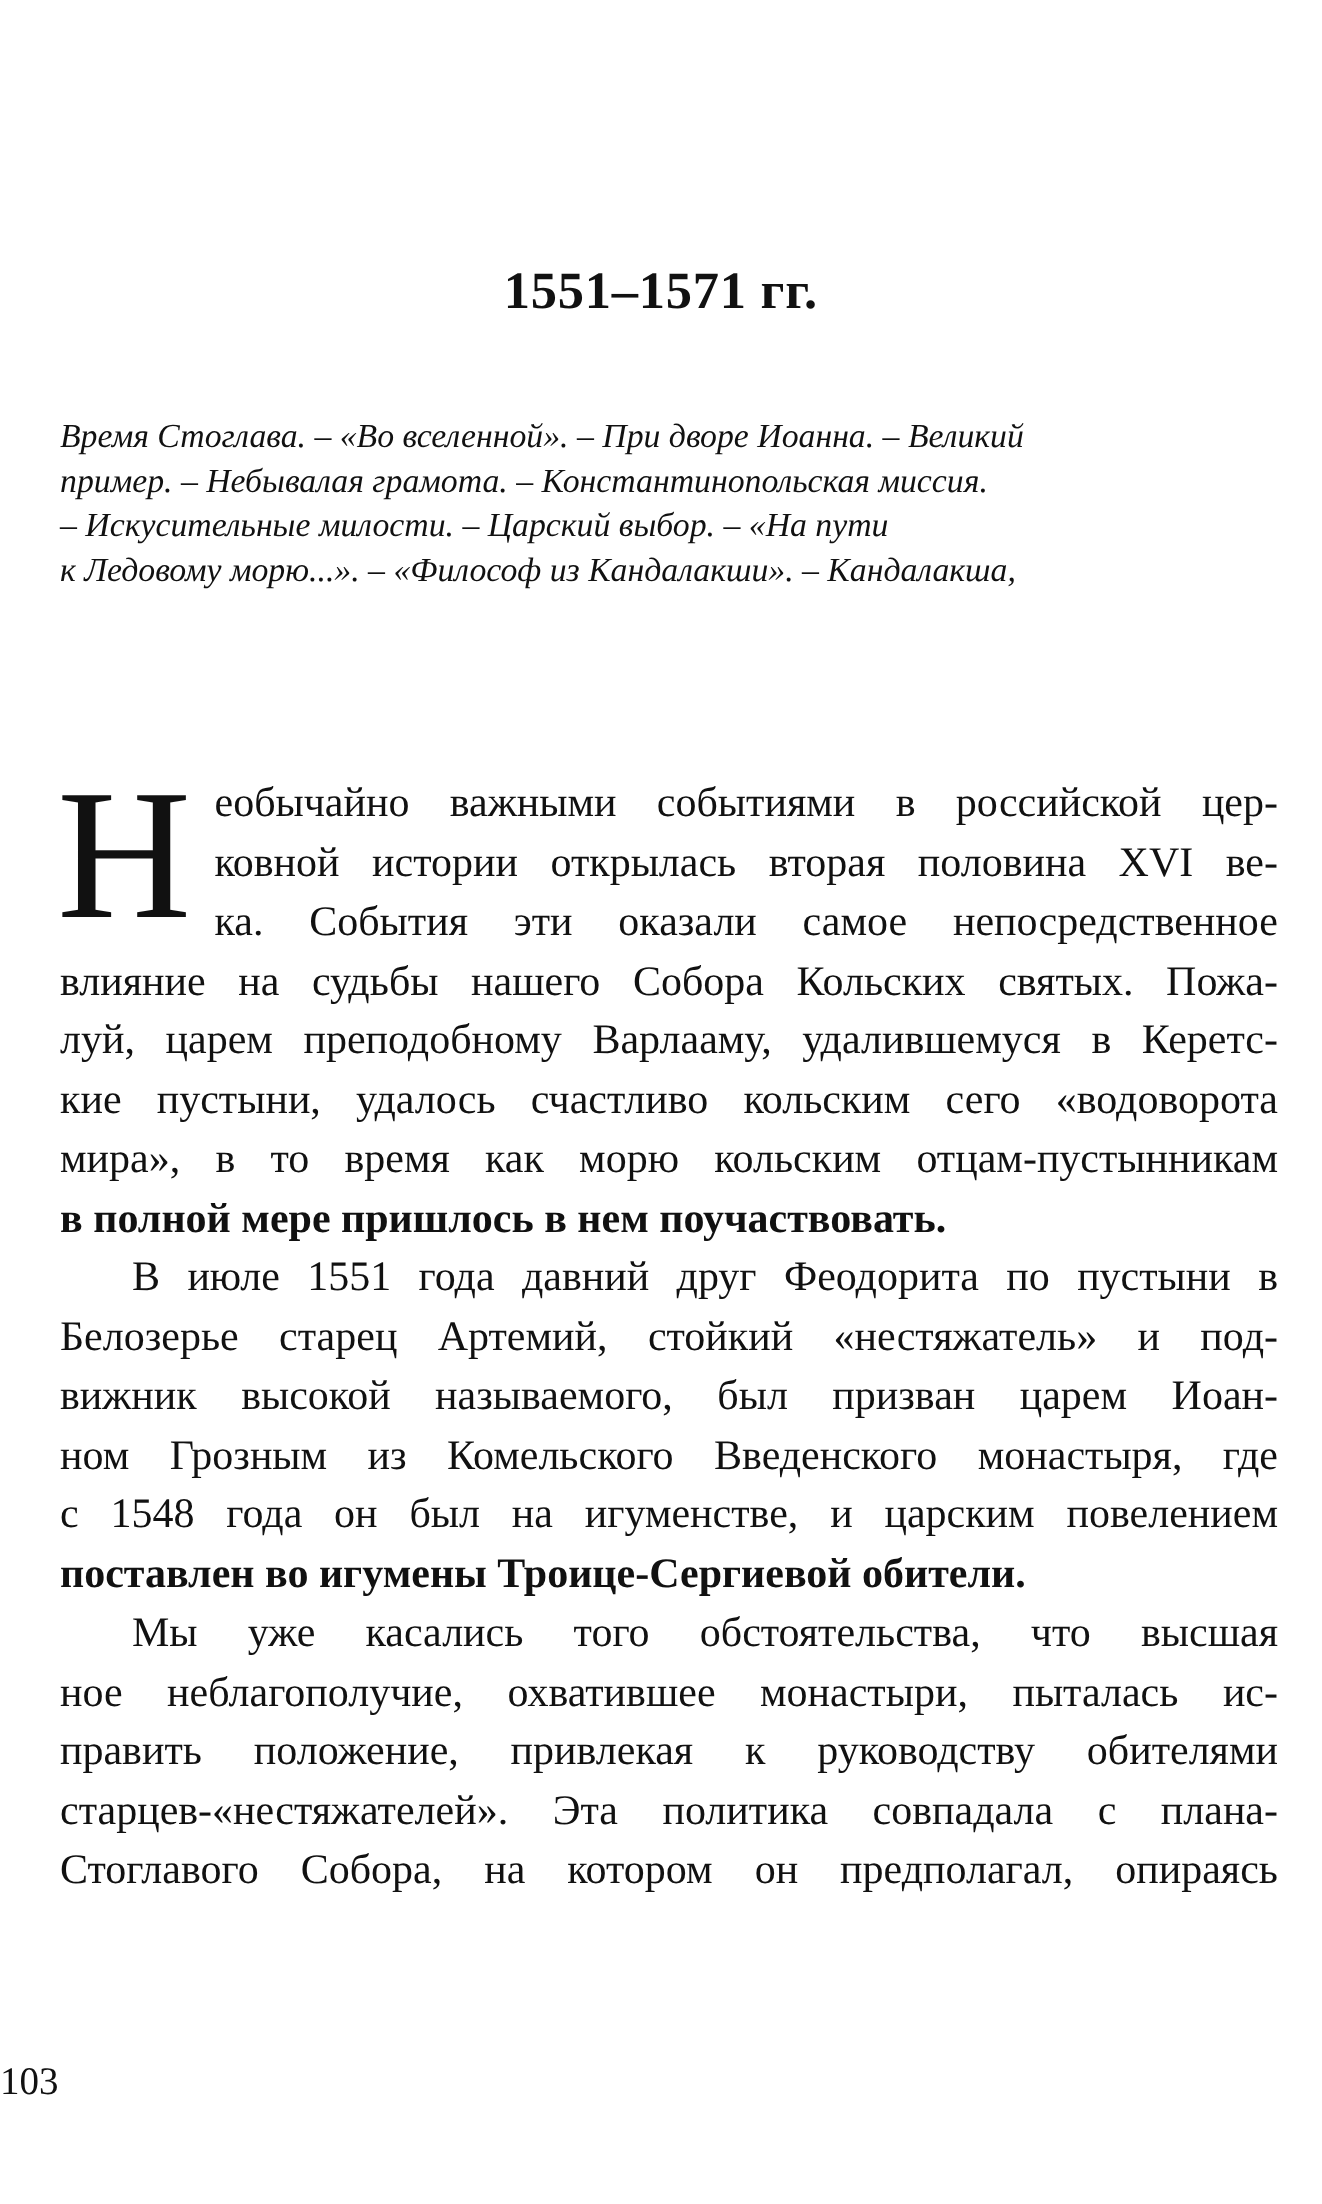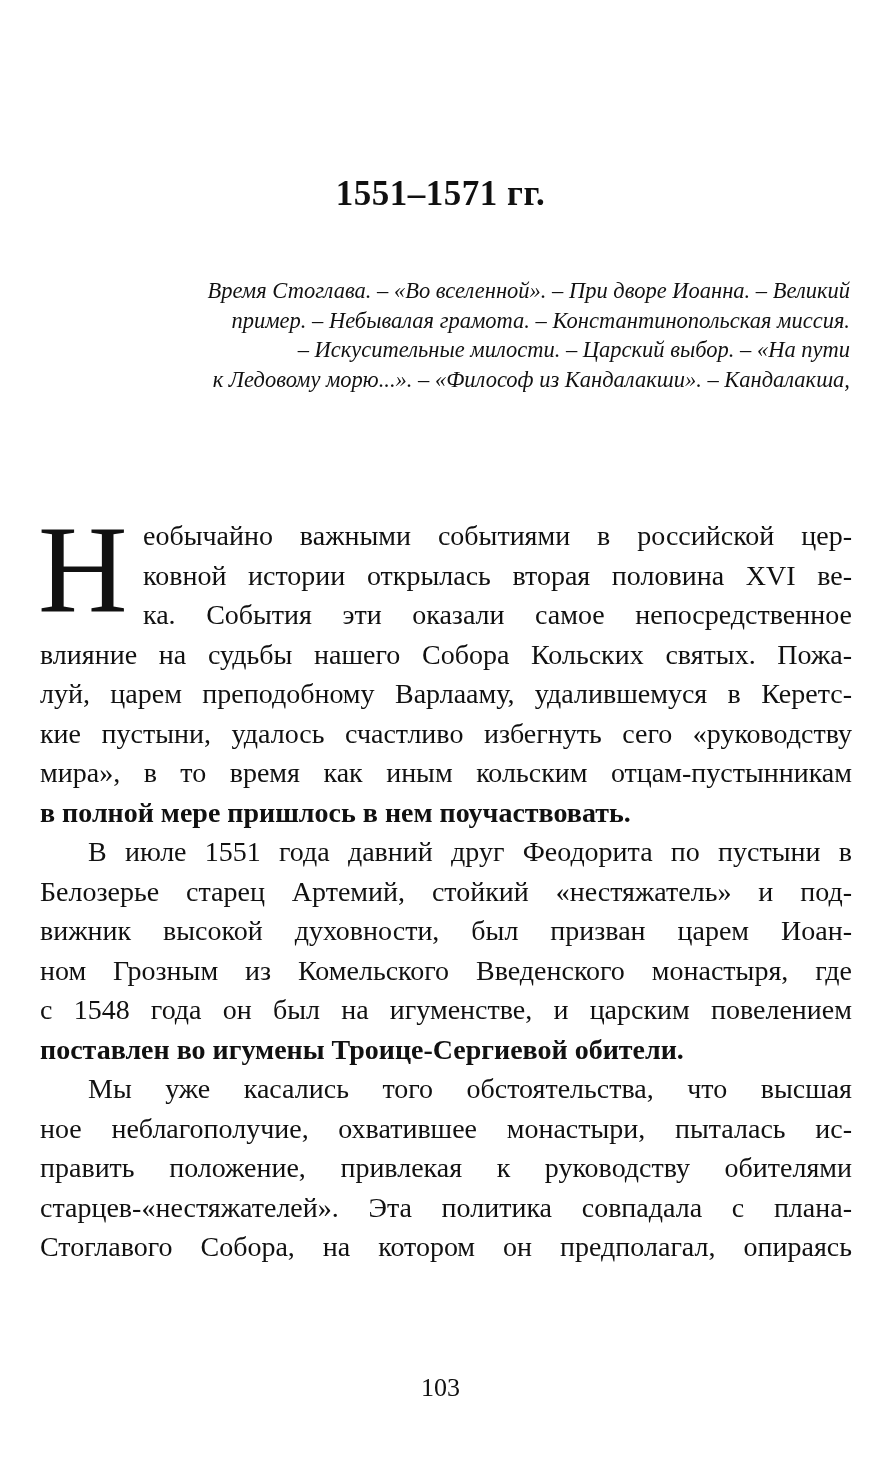--- a/index.html
+++ b/index.html
@@ -29,21 +29,21 @@
       text-align: center;
       font-size: 35px;
       font-weight: bold;
       letter-spacing: 0.5px;
     }
     .subtitle {
       position: absolute;
       top: 260px;
       left: 40px;
       width: 810px;
-      text-align: right;
+      text-align: left;
       font-style: italic;
       font-size: 22.5px;
       line-height: 29.5px;
     }
     .subtitle .sline {
       display: block;
       white-space: nowrap;
     }
     .body-text {
       position: absolute;
@@ -77,21 +77,20 @@
       font-size: 124px;
       line-height: 104px;
       font-weight: normal;
       color: #111111;
     }
     .page-number {
       position: absolute;
       top: 1357px;
       left: 0;
       width: 881px;
-      text-align: center;
       font-size: 26px;
     }
   </style>
 </head>
 <body>
 
 <div class="page">
 
   <div class="chapter-title">1551–1571 гг.</div>
 
@@ -103,27 +102,27 @@
   </div>
 
   <div class="body-text">
     <span class="drop-cap">Н</span>
 
     <span class="line dropped">еобычайно важными событиями в российской цер-</span>
     <span class="line dropped">ковной истории открылась вторая половина XVI ве-</span>
     <span class="line dropped">ка. События эти оказали самое непосредственное</span>
     <span class="line">влияние на судьбы нашего Собора Кольских святых. Пожа-</span>
     <span class="line">луй, царем преподобному Варлааму, удалившемуся в Керетс-</span>
-    <span class="line">кие пустыни, удалось счастливо избегнуть сего «руководству</span>
-    <span class="line">мира», в то время как иным кольским отцам-пустынникам</span>
+    <span class="line">кие пустыни, удалось счастливо кольским сего «водоворота</span>
+    <span class="line">мира», в то время как морю кольским отцам-пустынникам</span>
     <span class="line last">в полной мере пришлось в нем поучаствовать.</span>
 
     <span class="line indent">В июле 1551 года давний друг Феодорита по пустыни в</span>
     <span class="line">Белозерье старец Артемий, стойкий «нестяжатель» и под-</span>
-    <span class="line">вижник высокой духовности, был призван царем Иоан-</span>
+    <span class="line">вижник высокой называемого, был призван царем Иоан-</span>
     <span class="line">ном Грозным из Комельского Введенского монастыря, где</span>
     <span class="line">с 1548 года он был на игуменстве, и царским повелением</span>
     <span class="line last">поставлен во игумены Троице-Сергиевой обители.</span>
 
     <span class="line indent">Мы уже касались того обстоятельства, что высшая</span>
     <span class="line">ное неблагополучие, охватившее монастыри, пыталась ис-</span>
     <span class="line">править положение, привлекая к руководству обителями</span>
     <span class="line">старцев-«нестяжателей». Эта политика совпадала с плана-</span>
     <span class="line">Стоглавого Собора, на котором он предполагал, опираясь</span>
   </div>

